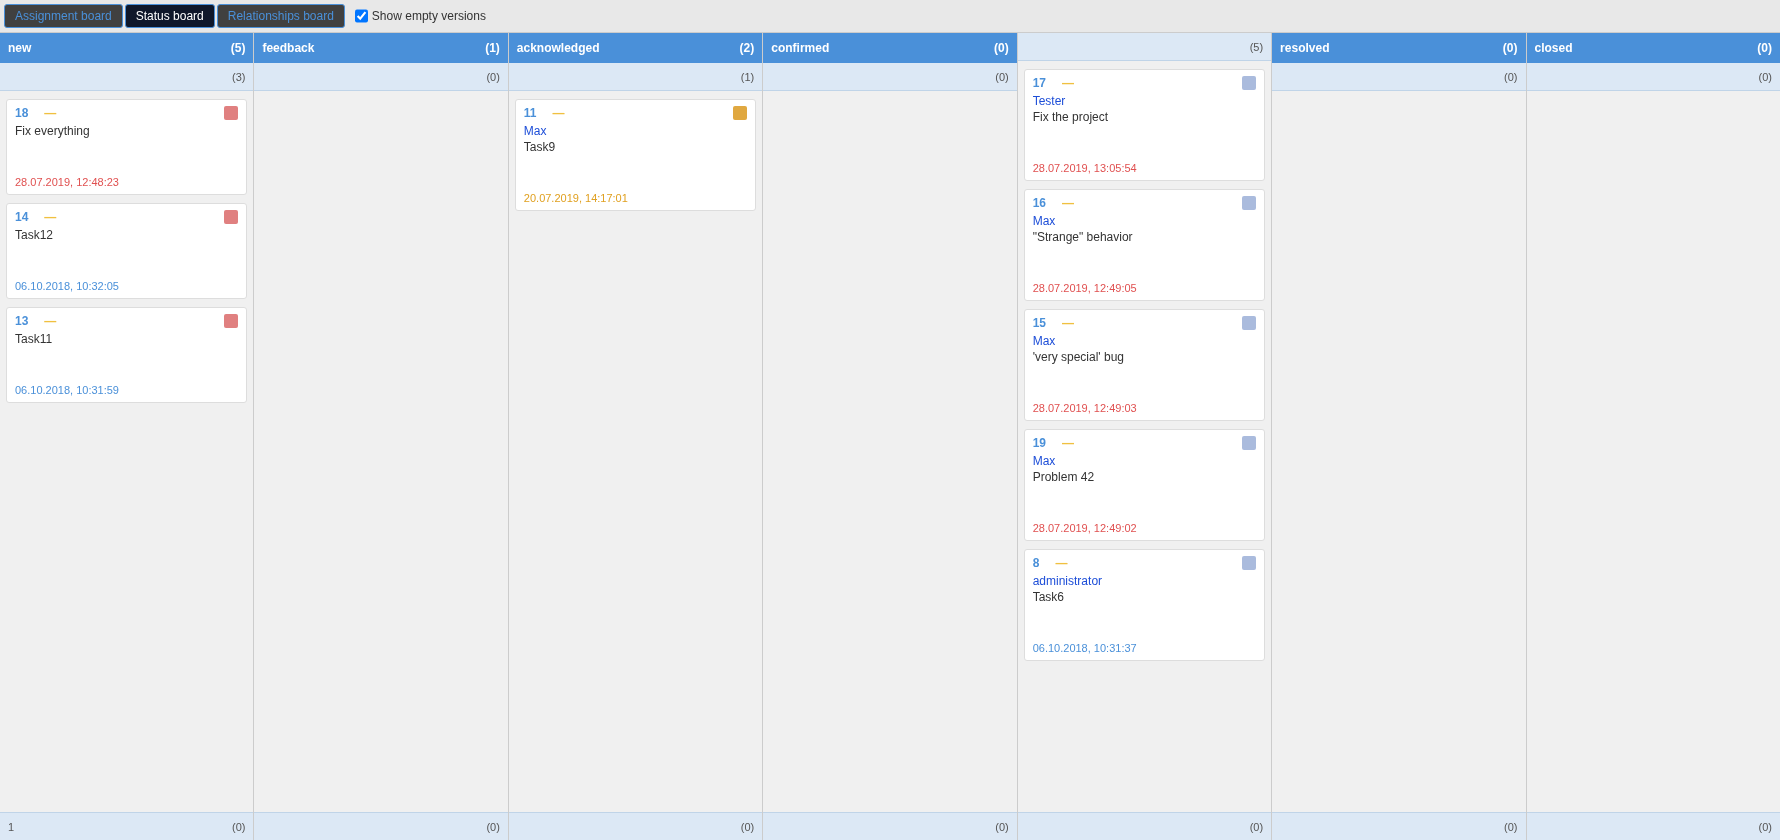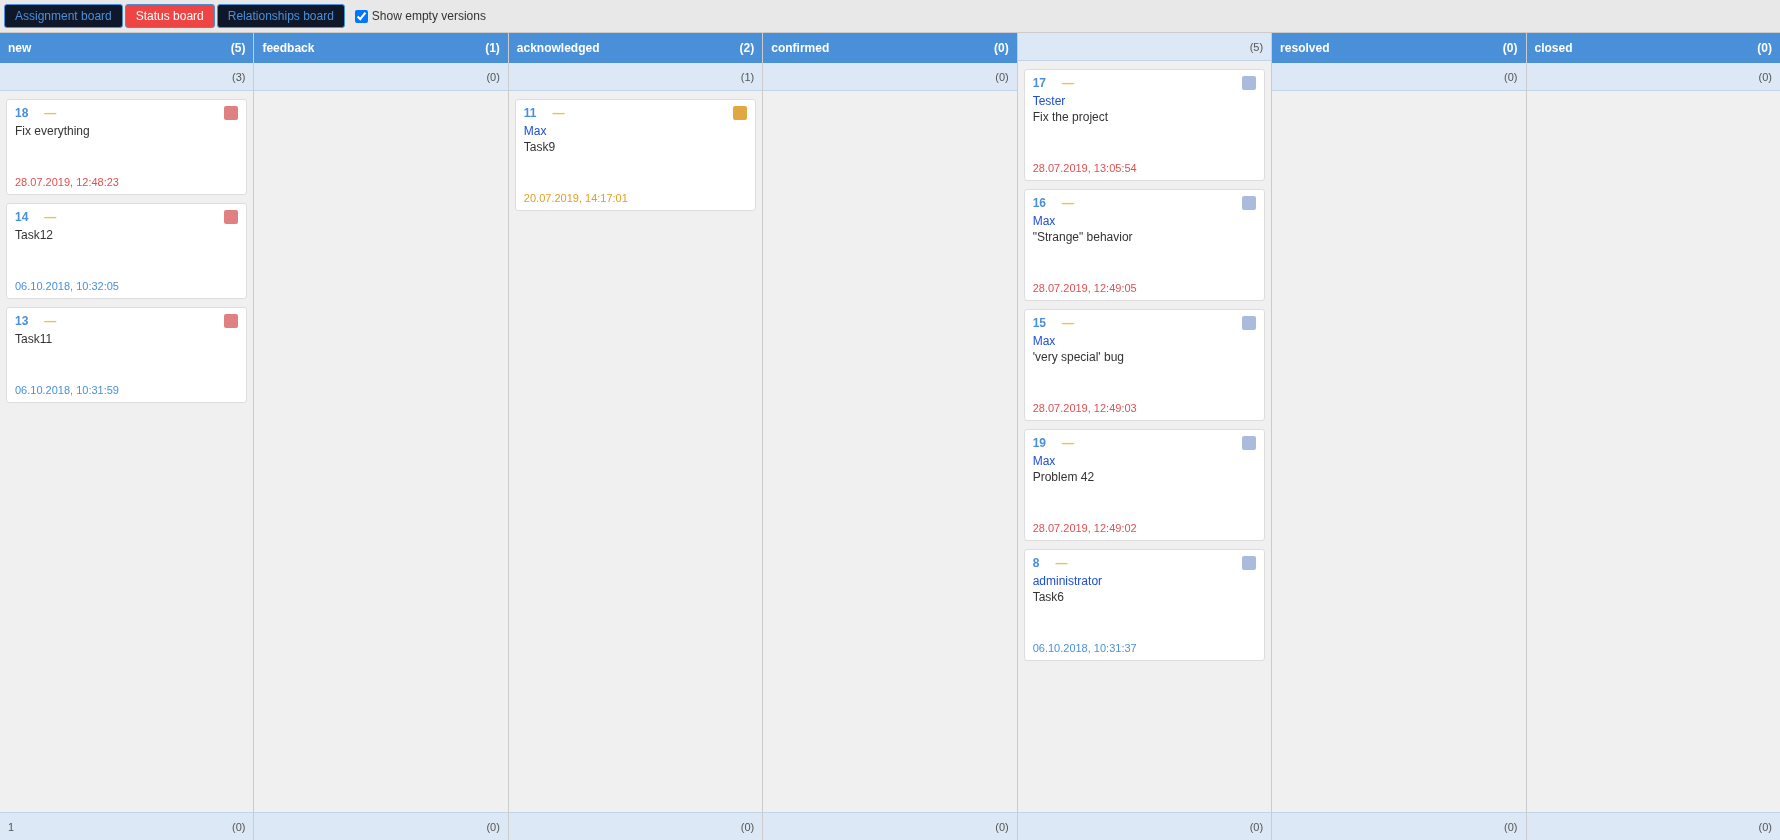--- a/index.html
+++ b/index.html
@@ -11,33 +11,32 @@
       align-items: center;
       background: #e8e8e8;
       border-bottom: 1px solid #ccc;
       height: 33px;
       padding: 0 4px;
       gap: 2px;
     }
     .toolbar-btn {
       padding: 4px 10px;
       border: 1px solid #4a90d9;
-      background: #0f172a;
+      background: #404040;
       color: #4a90d9;
       cursor: pointer;
       font-size: 12px;
       border-radius: 3px;
     }
     .toolbar-btn.active {
-      background: #ef4444;
+      background: #0f172a;
       color: white;
     }
     .toolbar-checkbox {
       display: flex;
-      align-items: center;
       gap: 4px;
       margin-left: 8px;
       color: #333;
       font-size: 12px;
     }
     .toolbar-checkbox input { cursor: pointer; }
 
     
     .board {
       display: flex;

